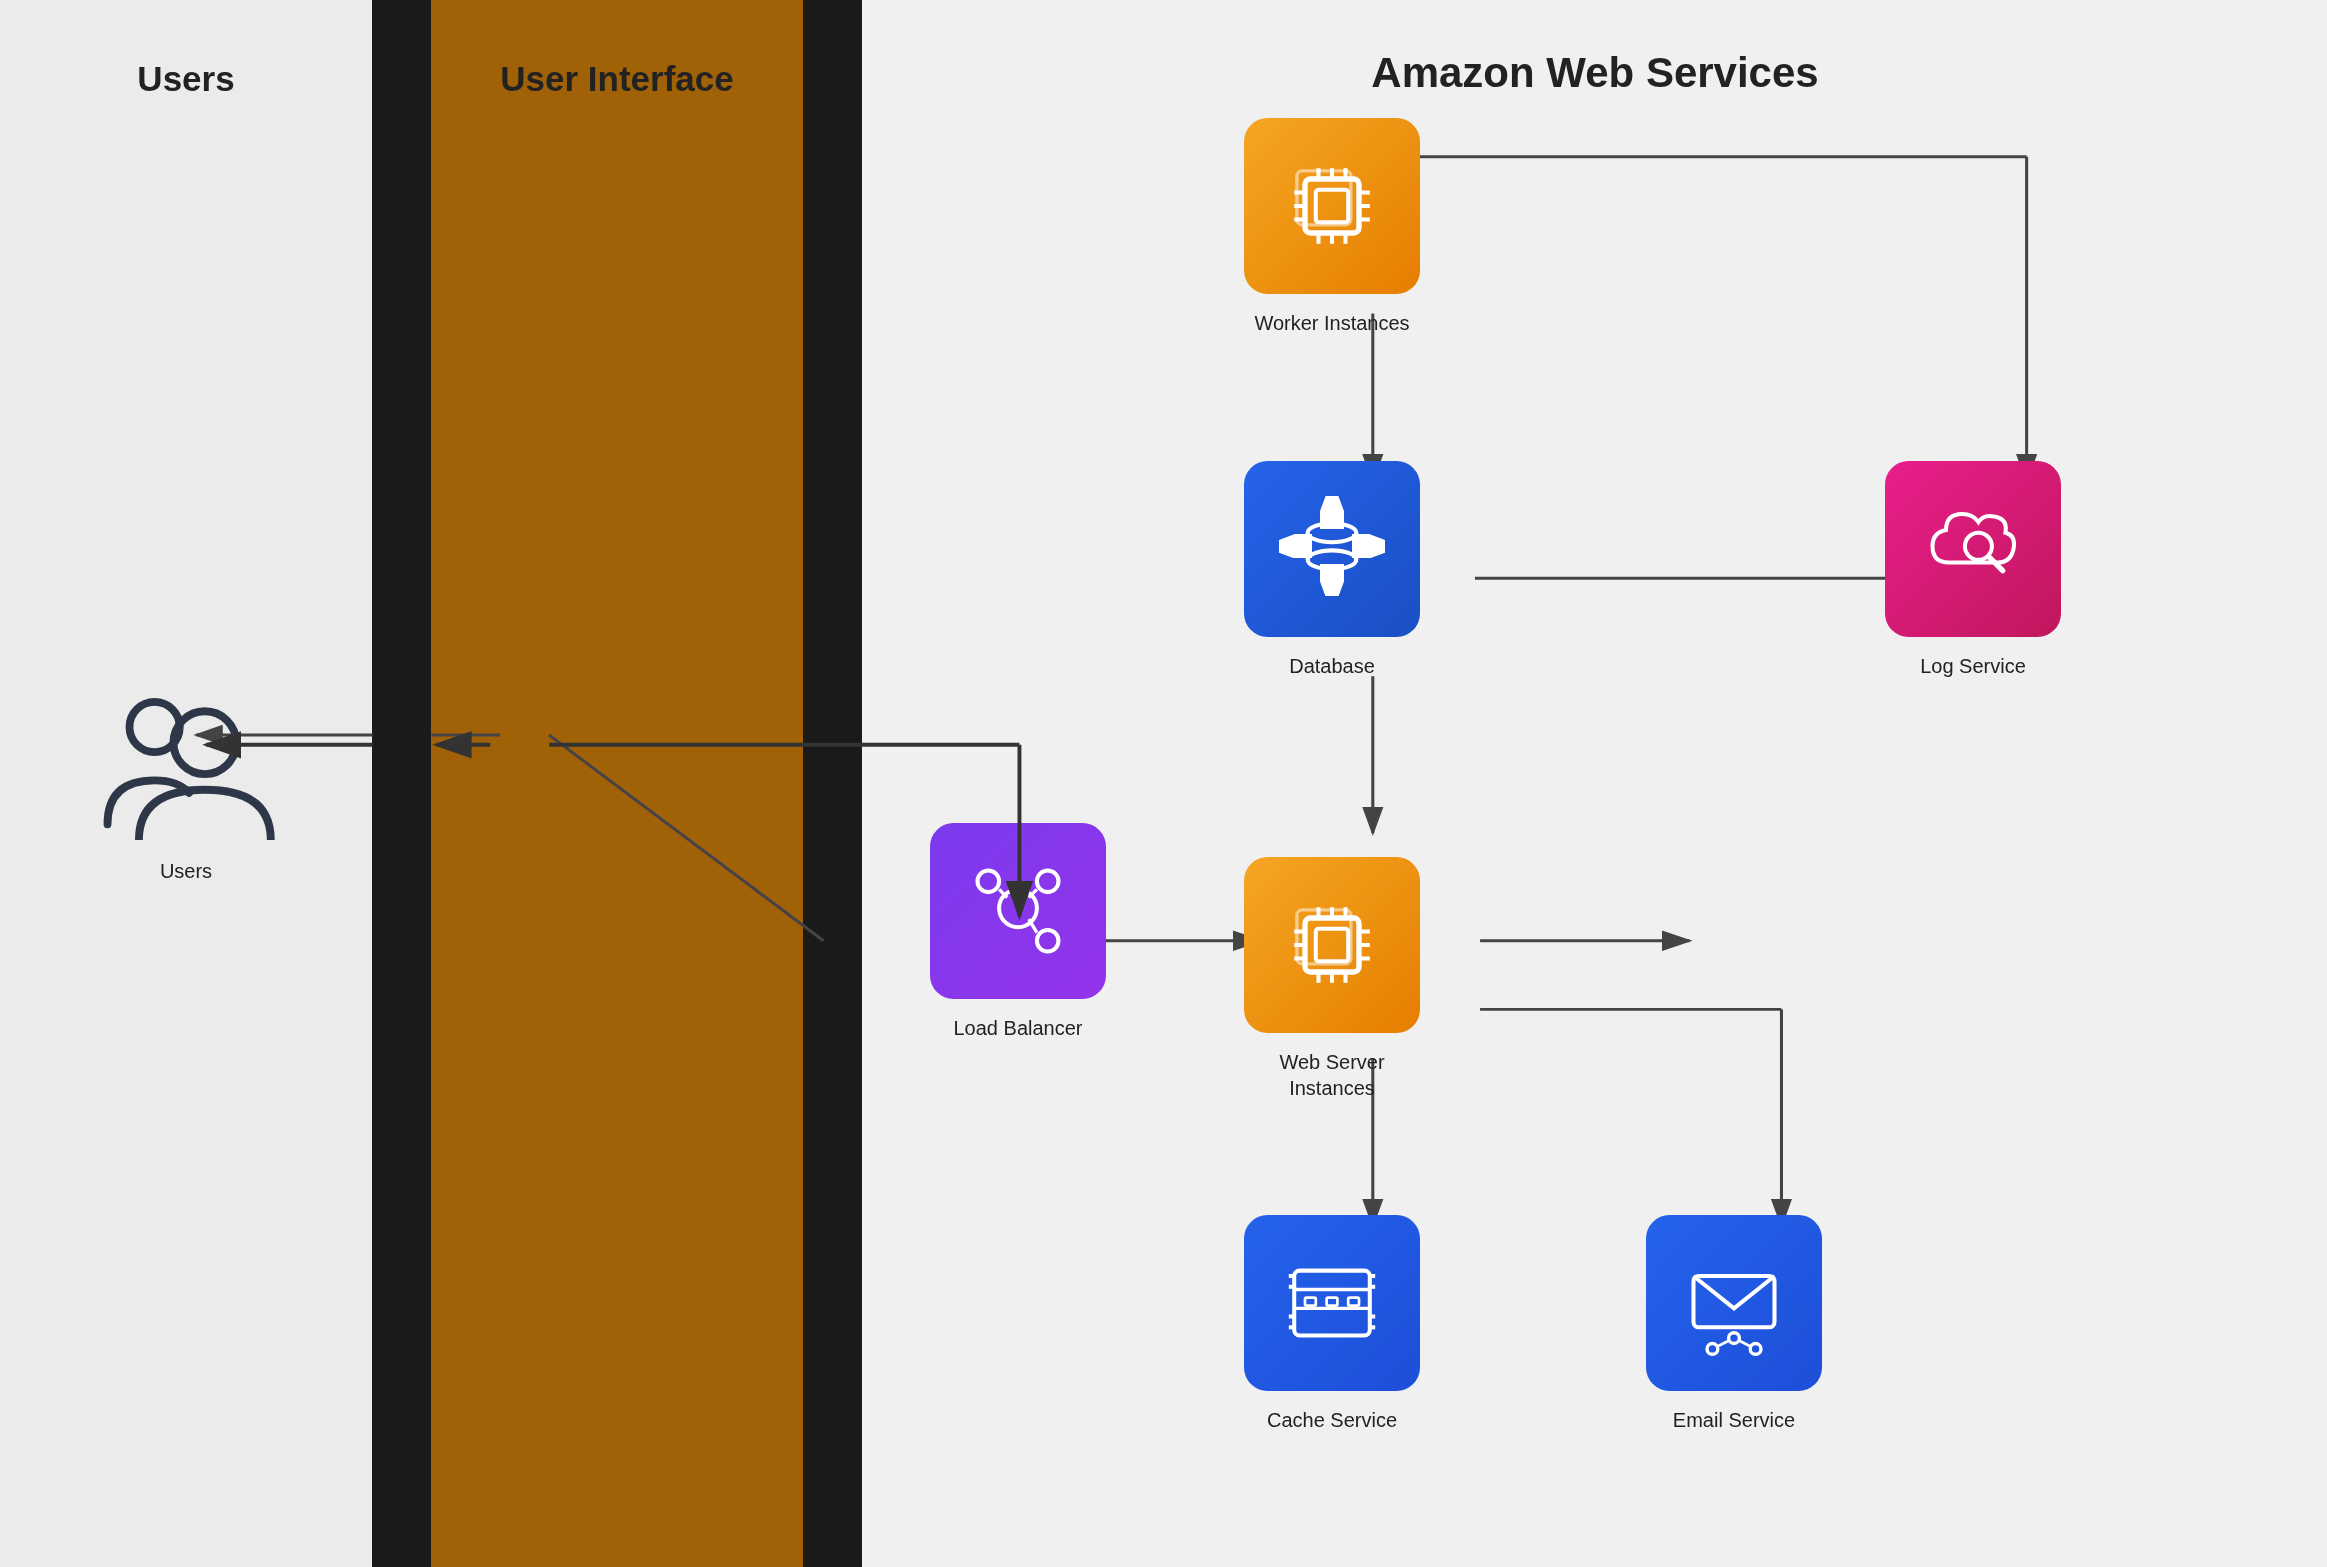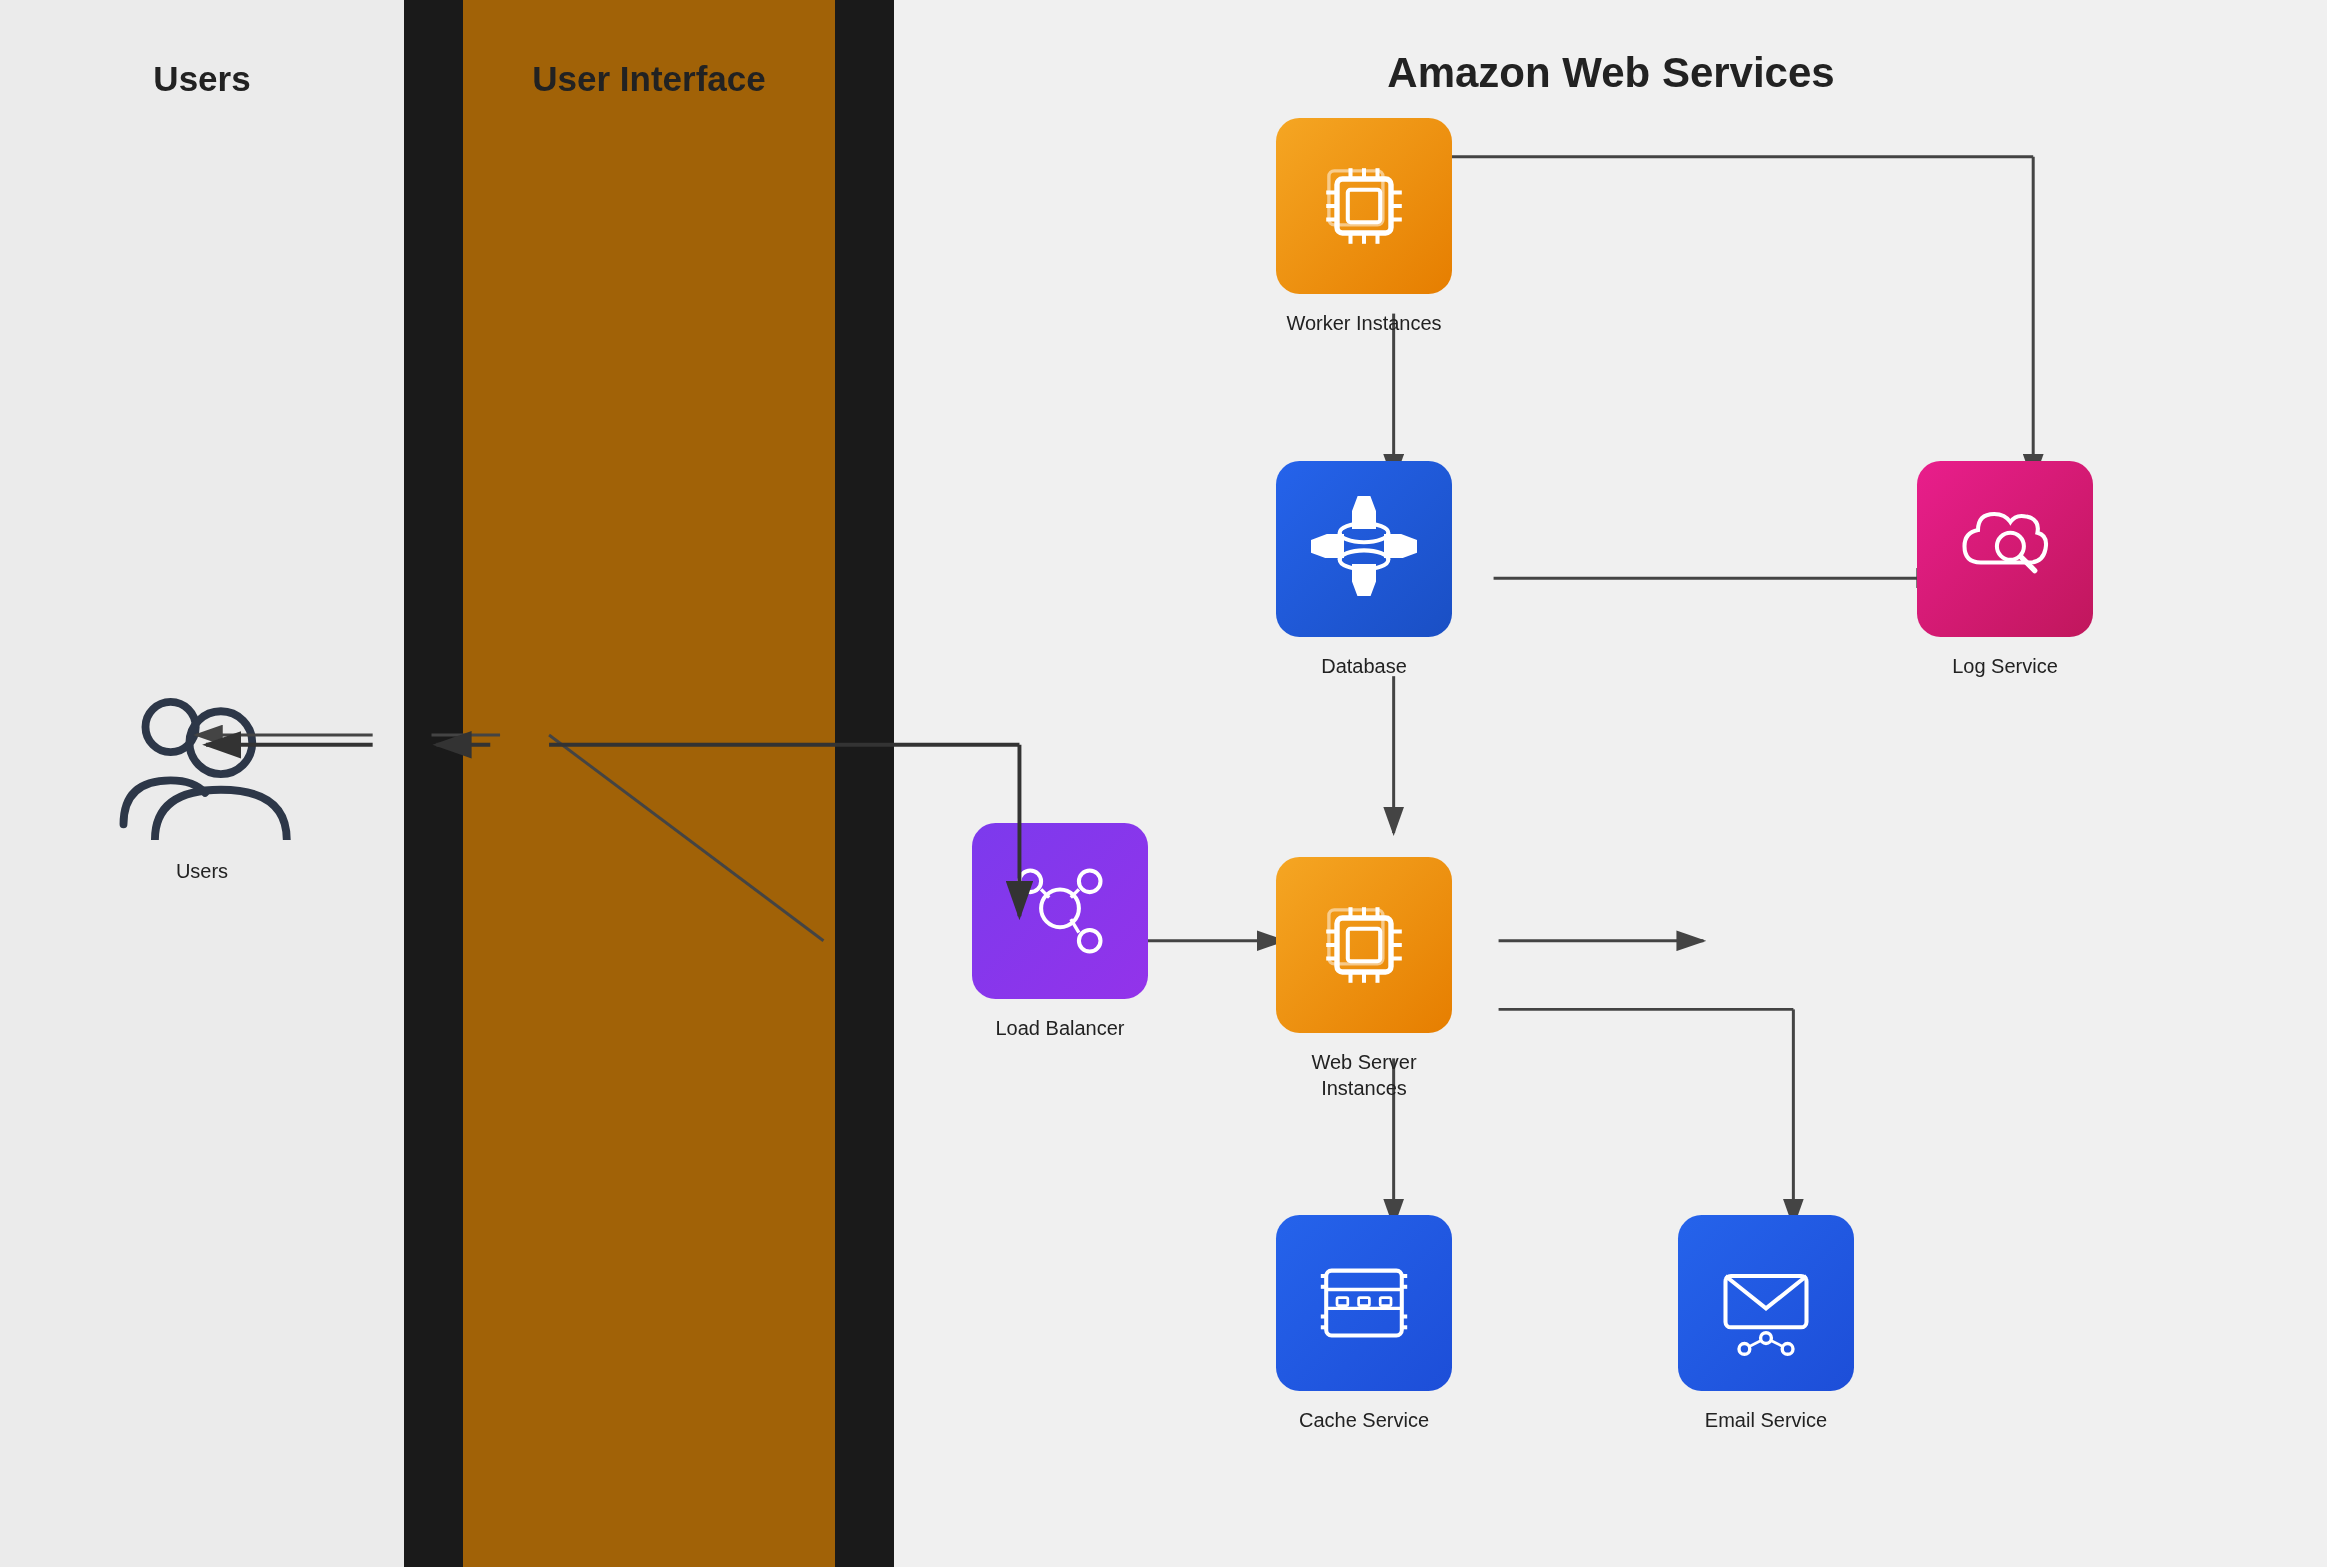--- a/index.html
+++ b/index.html
@@ -15,21 +15,21 @@
     .diagram-container {
       width: 2328px;
       height: 1567px;
       position: relative;
       display: flex;
       flex-direction: row;
     }
 
     
     .col-users {
-      width: 404px;
+      width: 372px;
       height: 100%;
       background: #ebebeb;
       display: flex;
       flex-direction: column;
       align-items: center;
       justify-content: center;
       position: relative;
     }
 
     .col-divider {
@@ -256,21 +256,21 @@
           <path d="M22 50 Q10 50 10 38 Q10 28 20 26 Q20 14 32 14 Q40 14 44 20 Q48 14 56 16 Q66 18 64 28 Q72 30 70 40 Q68 50 58 50 Z" stroke="white" stroke-width="3" fill="none"></path>
 
           <circle cx="44" cy="38" r="10" stroke="white" stroke-width="3" fill="none"></circle>
 
           <line x1="52" y1="46" x2="62" y2="56" stroke="white" stroke-width="4" stroke-linecap="round"></line>
         </svg>
       </div>
       <span class="node-label">Log Service</span>
     </div>
 
-    <div class="node" style="top: 823px; left: 78px;">
+    <div class="node" style="top: 823px; left: 68px;">
       <div class="node-icon bg-purple">
         <svg class="icon" viewBox="0 0 80 80">
 
           <circle cx="40" cy="38" r="14" stroke="white" stroke-width="3" fill="none"></circle>
           <circle cx="18" cy="18" r="8" stroke="white" stroke-width="3" fill="none"></circle>
           <circle cx="62" cy="18" r="8" stroke="white" stroke-width="3" fill="none"></circle>
           <circle cx="62" cy="62" r="8" stroke="white" stroke-width="3" fill="none"></circle>
           <line x1="26" y1="24" x2="32" y2="30" stroke="white" stroke-width="2.5"></line>
           <line x1="54" y1="24" x2="48" y2="30" stroke="white" stroke-width="2.5"></line>
           <line x1="54" y1="56" x2="48" y2="46" stroke="white" stroke-width="2.5"></line>

